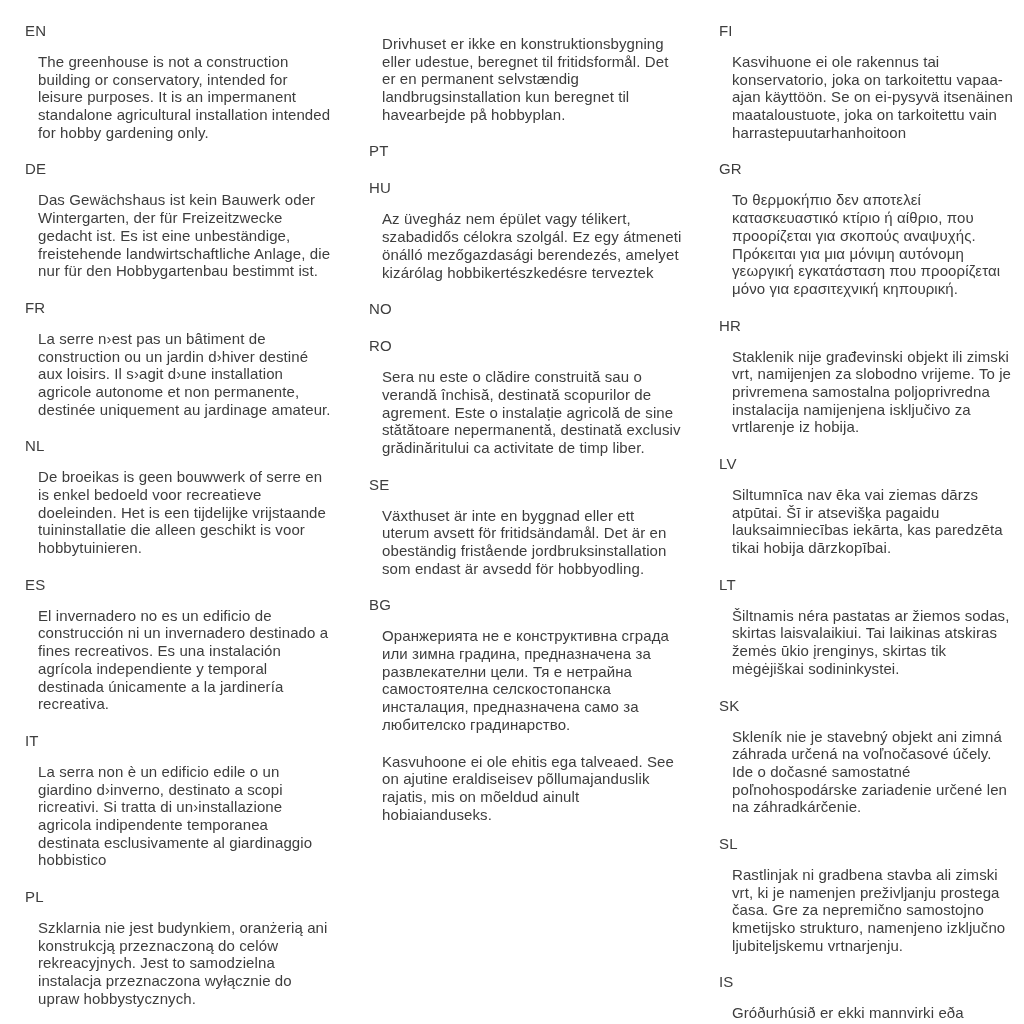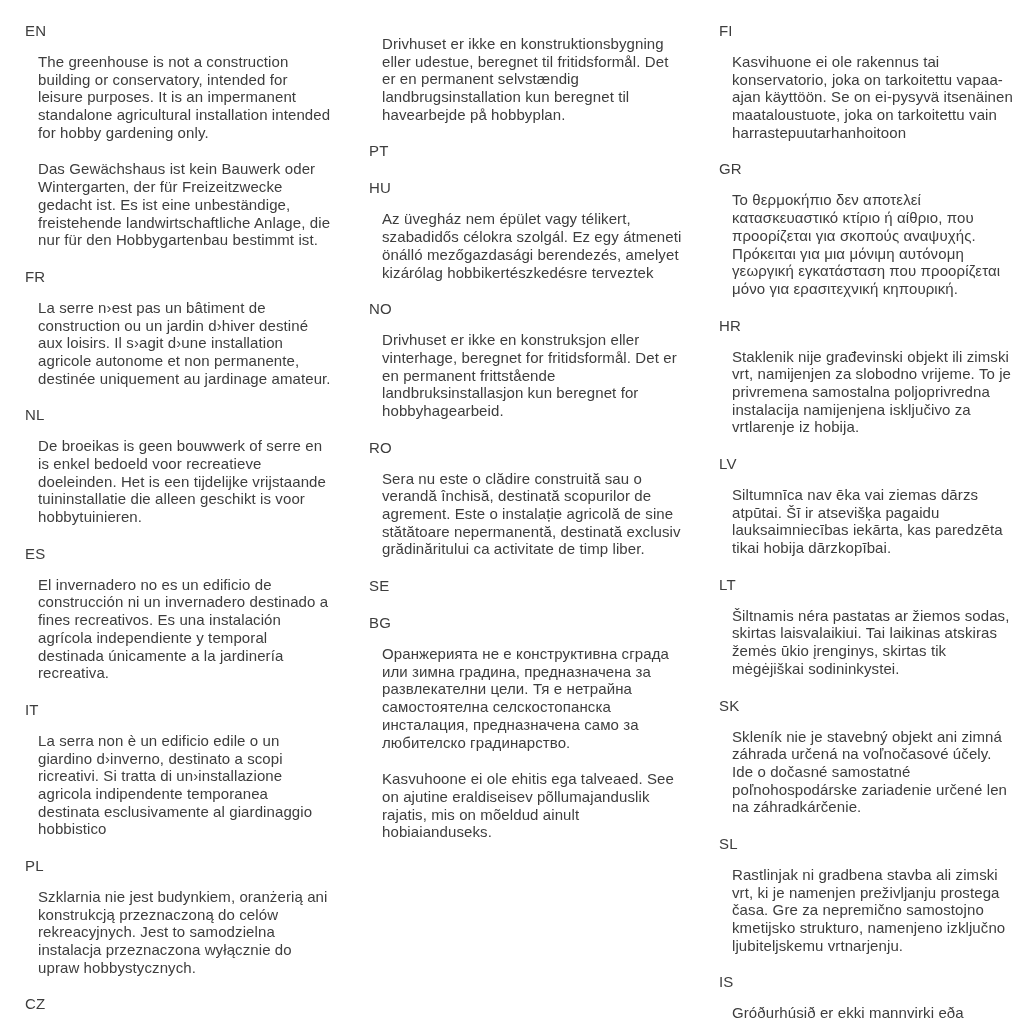--- a/index.html
+++ b/index.html
@@ -50,20 +50,21 @@
 <body>
 
 <div class="page">
 
   <div class="col">
     <div class="entry">
       <div class="code">EN</div>
       <p class="text">The greenhouse is not a construction building or conservatory, intended for leisure purposes. It is an impermanent standalone agricultural installation intended for hobby gardening only.</p>
     </div>
     <div class="entry">
+      <div class="code">DE</div>
       <p class="text">Das Gewächshaus ist kein Bauwerk oder Wintergarten, der für Freizeitzwecke gedacht ist. Es ist eine unbeständige, freistehende landwirtschaftliche Anlage, die nur für den Hobbygartenbau bestimmt ist.</p>
     </div>
     <div class="entry">
       <div class="code">FR</div>
       <p class="text">La serre n›est pas un bâtiment de construction ou un jardin d›hiver destiné aux loisirs. Il s›agit d›une installation agricole autonome et non permanente, destinée uniquement au jardinage amateur.</p>
     </div>
     <div class="entry">
       <div class="code">NL</div>
       <p class="text">De broeikas is geen bouwwerk of serre en is enkel bedoeld voor recreatieve doeleinden. Het is een tijdelijke vrijstaande tuininstallatie die alleen geschikt is voor hobbytuinieren.</p>
     </div>
@@ -91,28 +92,28 @@
     </div>
     <div class="entry">
       <div class="code">PT</div>
     </div>
     <div class="entry">
       <div class="code">HU</div>
       <p class="text">Az üvegház nem épület vagy télikert, szabadidős célokra szolgál. Ez egy átmeneti önálló mezőgazdasági berendezés, amelyet kizárólag hobbikertészkedésre terveztek</p>
     </div>
     <div class="entry">
       <div class="code">NO</div>
-      <p class="text">Drivhuset er ikke en konstruksjon eller vinterhage, beregnet for fritidsformål. Det er en permanent frittstående landbruksinstallasjon kun beregnet for hobbyhagearbeid.</p>
     </div>
     <div class="entry">
       <div class="code">RO</div>
       <p class="text">Sera nu este o clădire construită sau o verandă închisă, destinată scopurilor de agrement. Este o instalație agricolă de sine stătătoare nepermanentă, destinată exclusiv grădinăritului ca activitate de timp liber.</p>
     </div>
     <div class="entry">
       <div class="code">SE</div>
+      <p class="text">Växthuset är inte en byggnad eller ett uterum avsett för fritidsändamål. Det är en obeständig fristående jordbruksinstallation som endast är avsedd för hobbyodling.</p>
     </div>
     <div class="entry">
       <div class="code">BG</div>
       <p class="text">Оранжерията не е конструктивна сграда или зимна градина, предназначена за развлекателни цели. Тя е нетрайна самостоятелна селскостопанска инсталация, предназначена само за любителско градинарство.</p>
     </div>
     <div class="entry">
       <p class="text">Kasvuhoone ei ole ehitis ega talveaed. See on ajutine eraldiseisev põllumajanduslik rajatis, mis on mõeldud ainult hobiaianduseks.</p>
     </div>
   </div>
 

